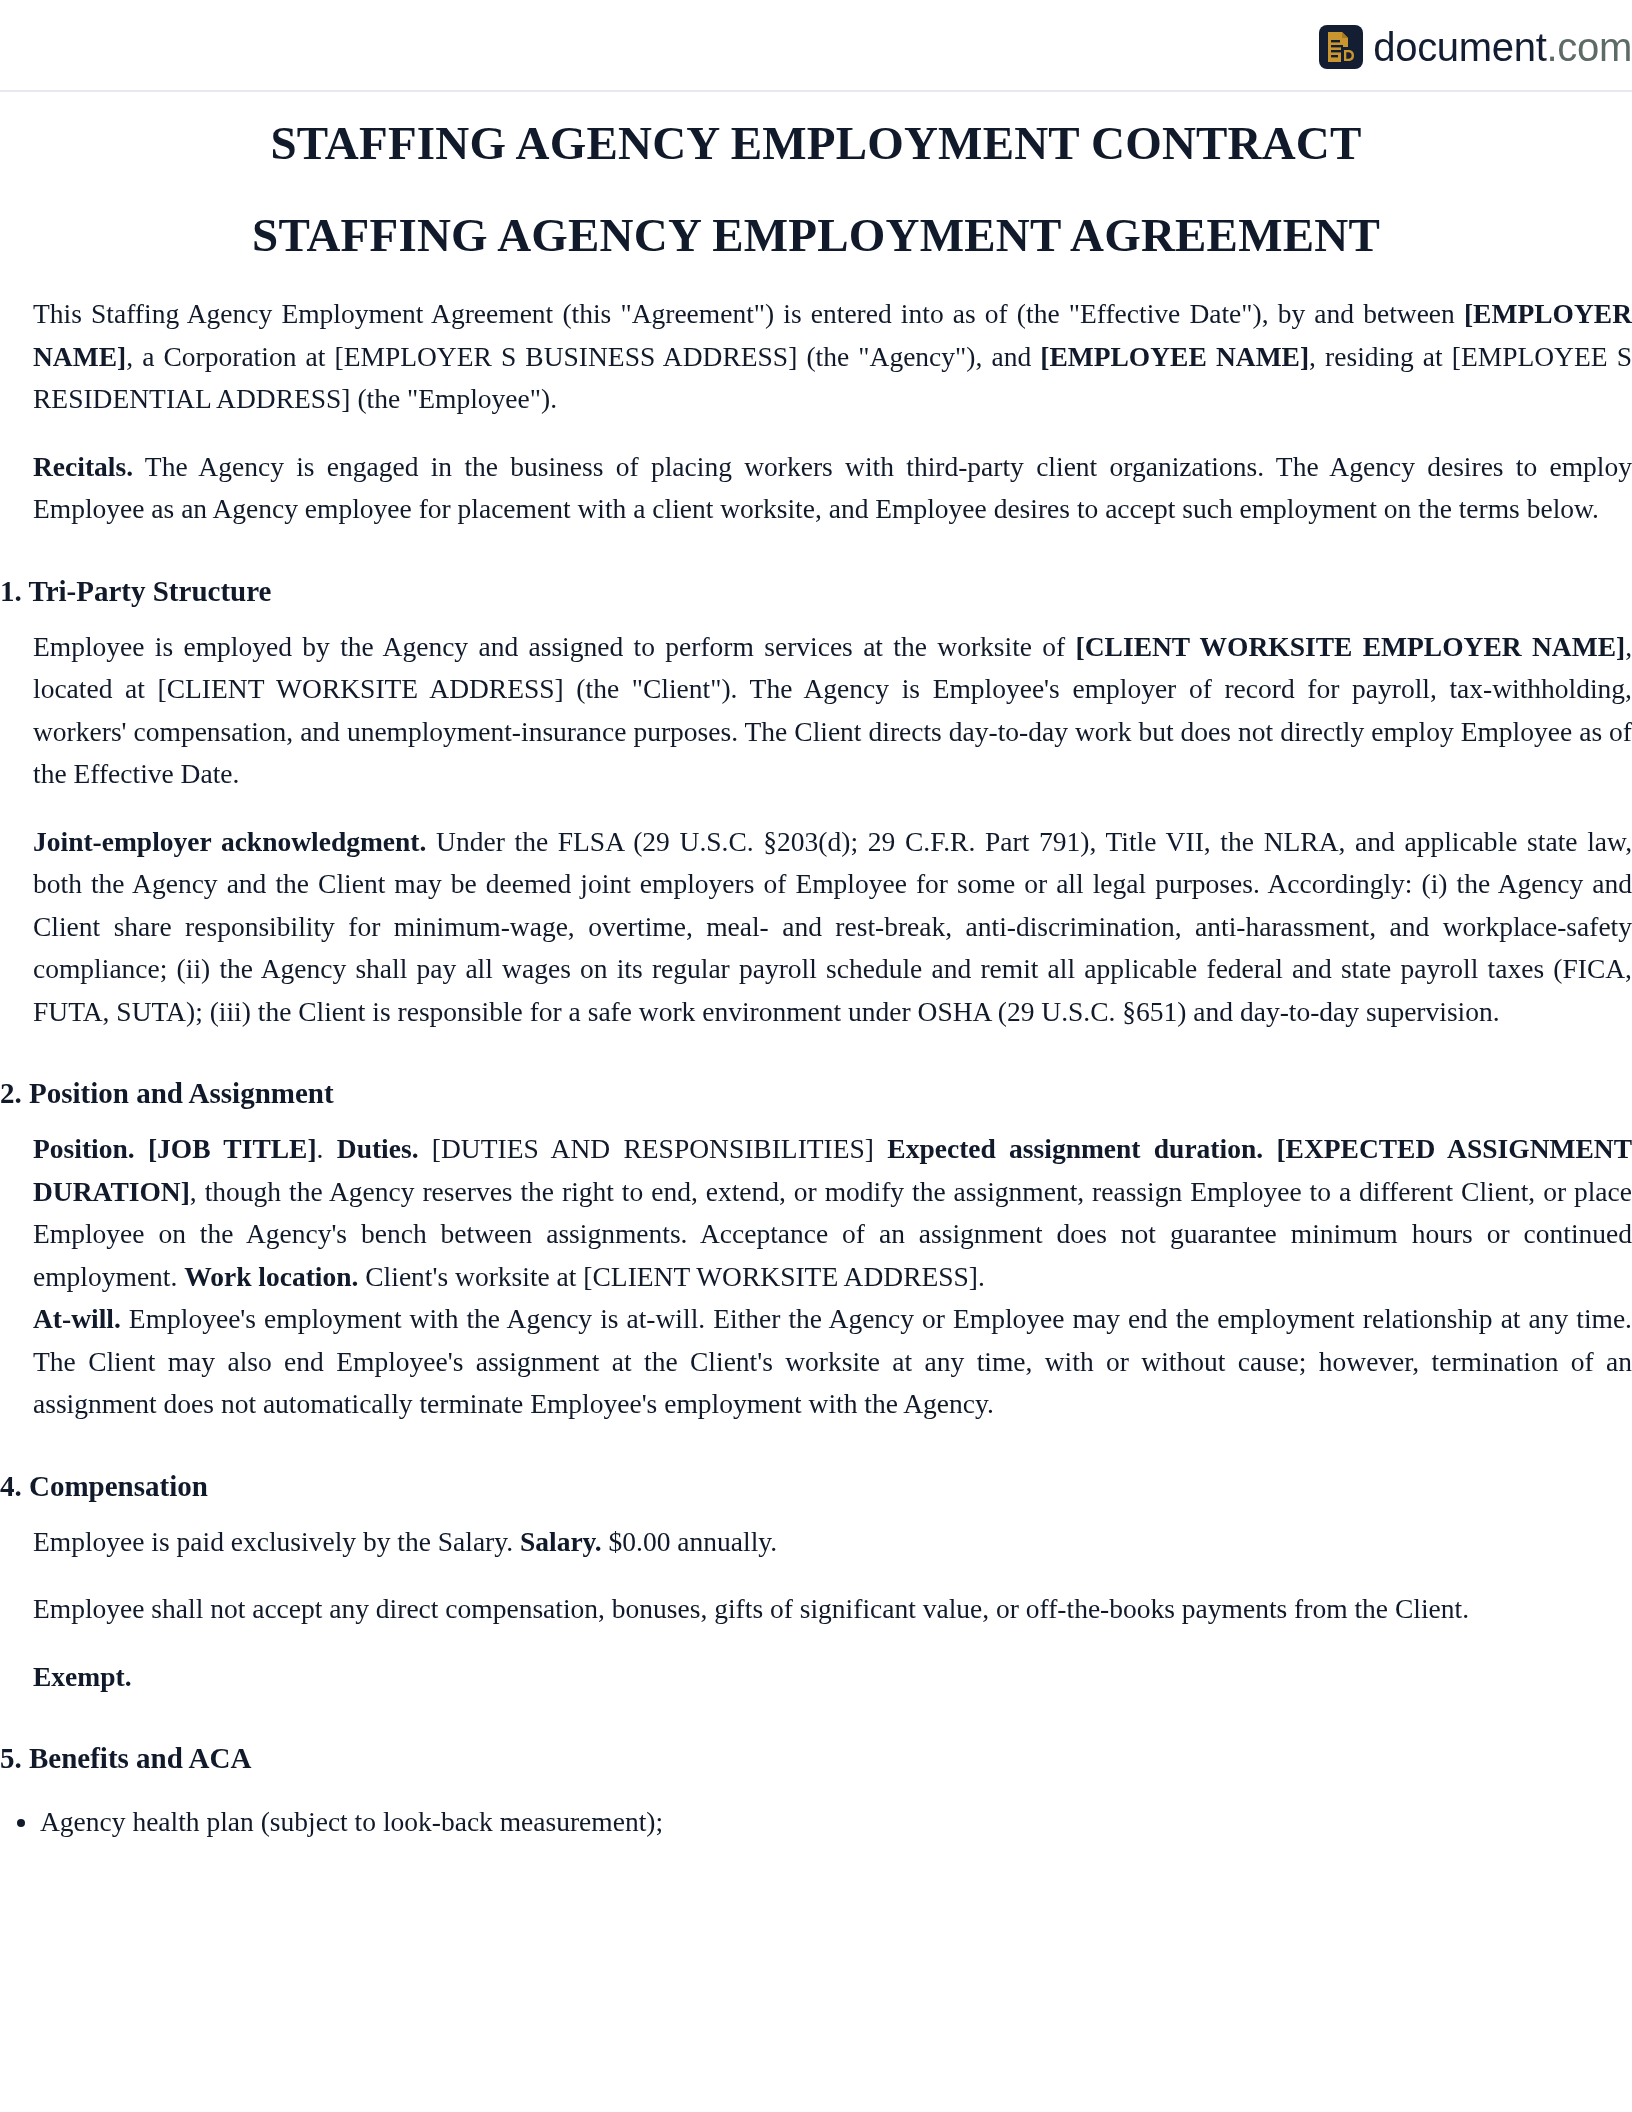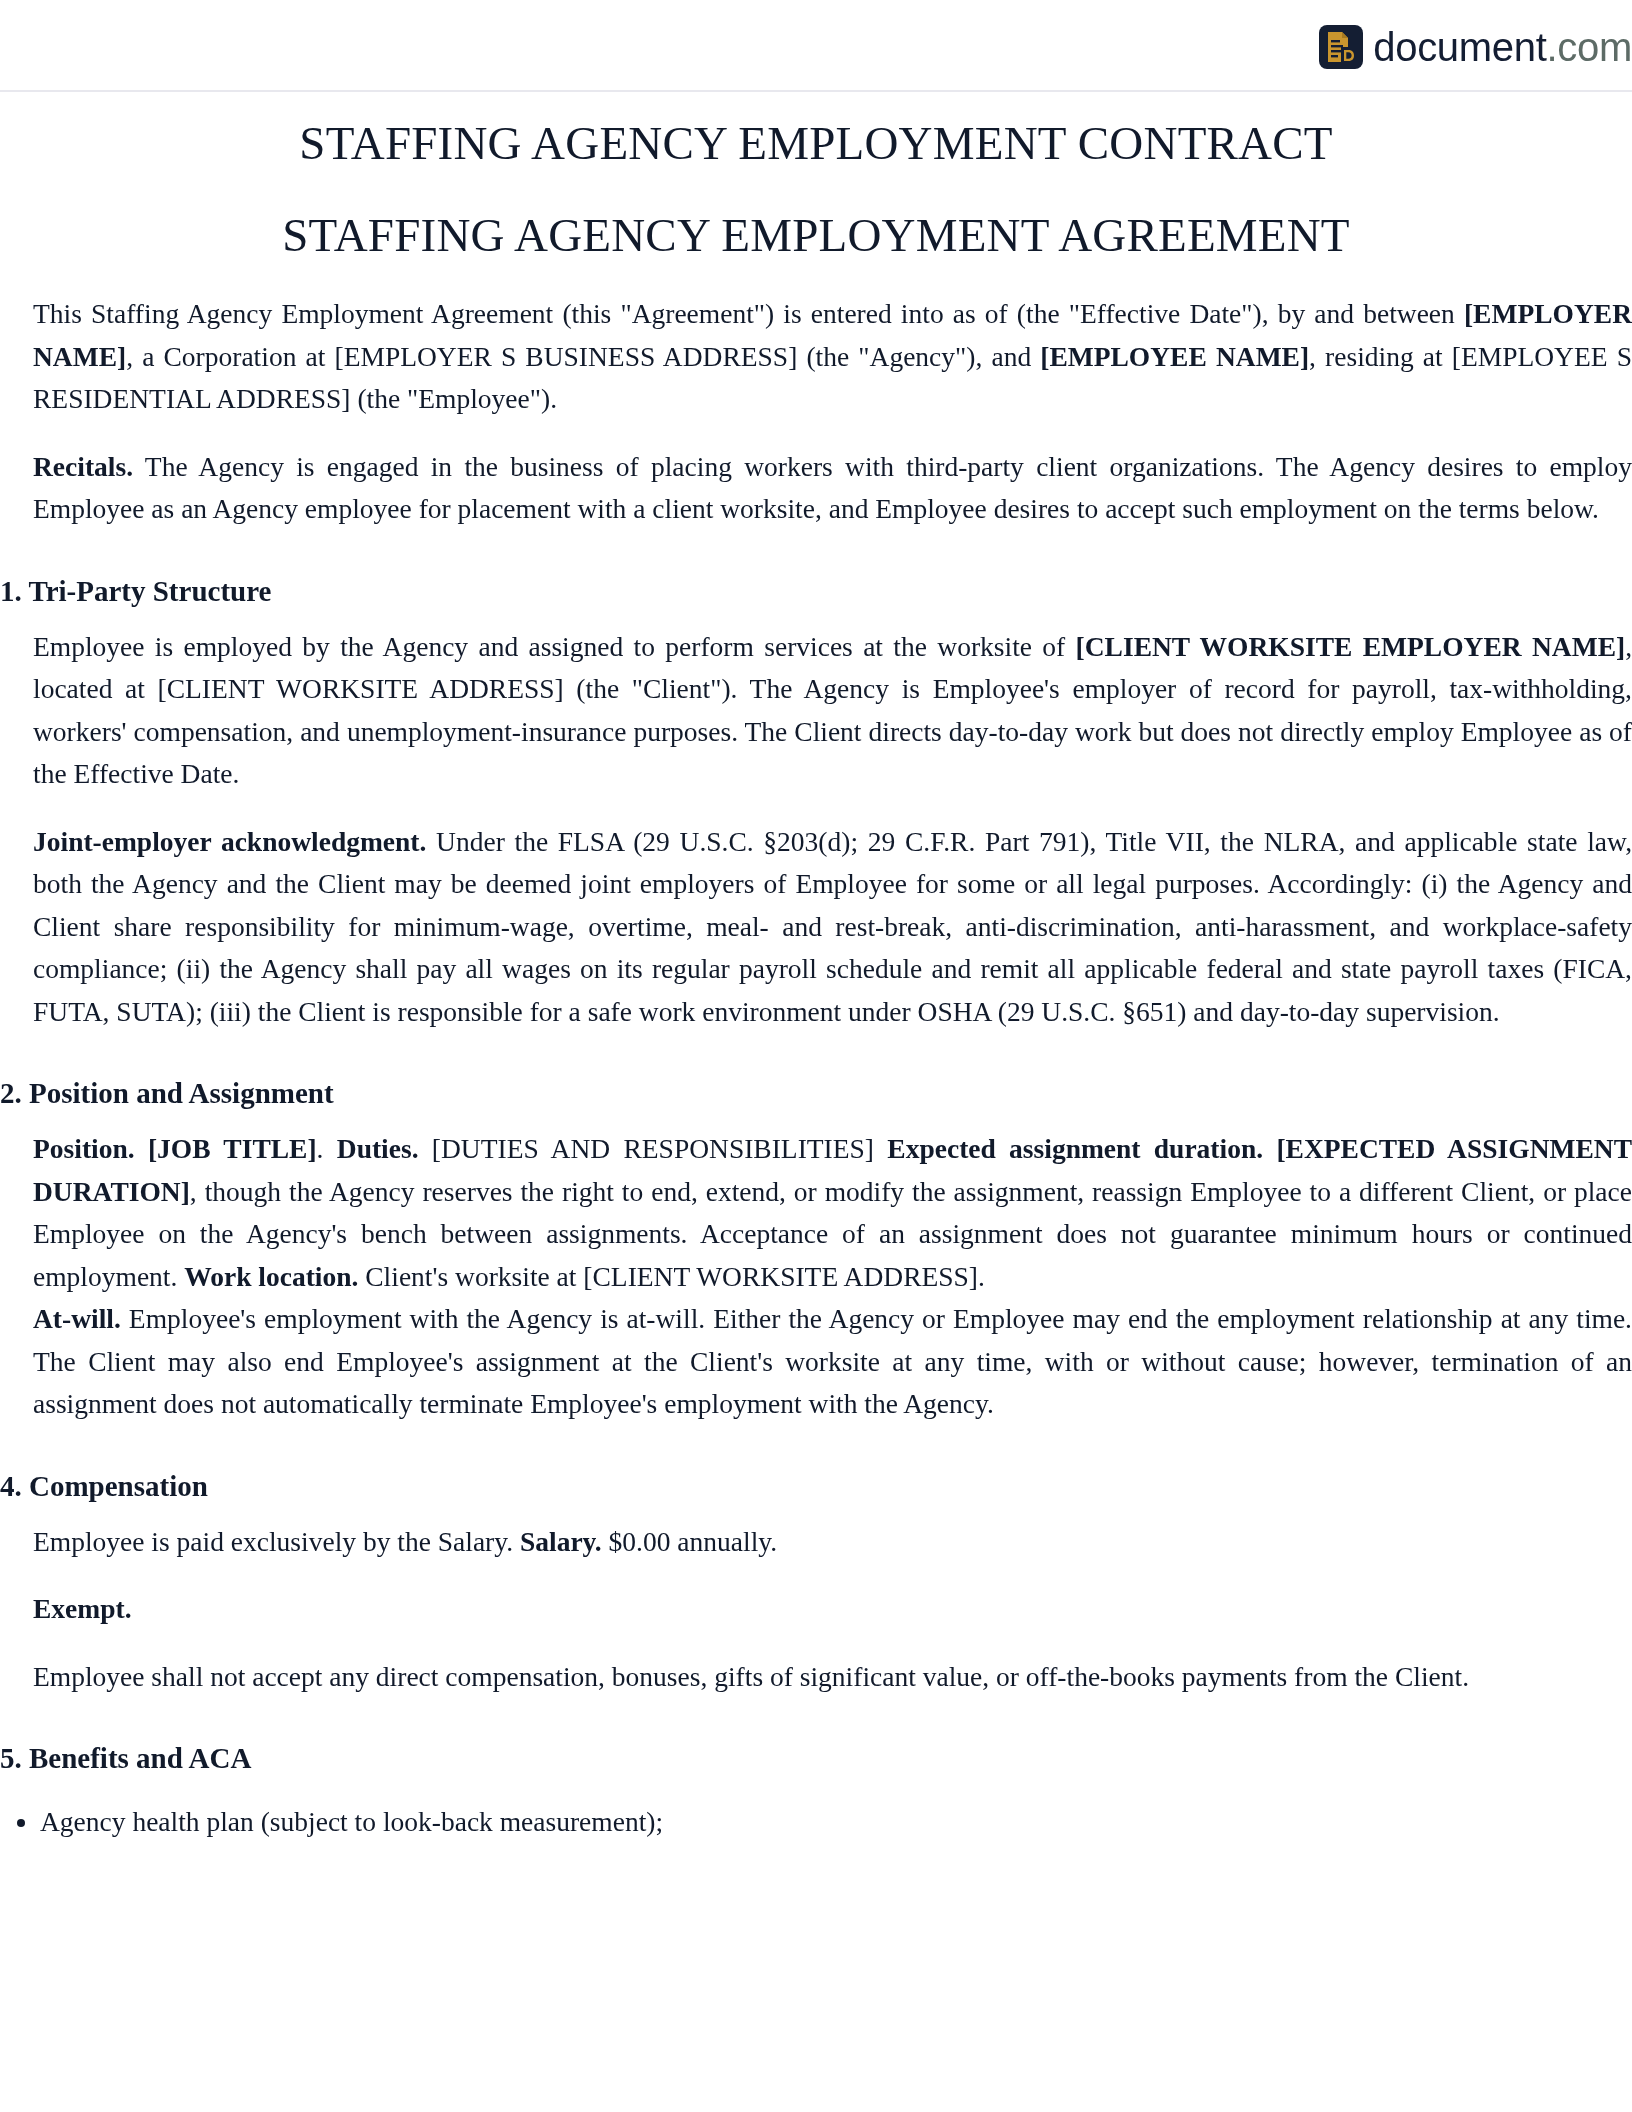--- a/index.html
+++ b/index.html
@@ -53,21 +53,21 @@
       left: 0;
       top: 92px;
       width: 1632px;
       font-size: 27.5px;
       line-height: 42.5px;
     }
     h1 {
       margin: 0;
       text-align: center;
       font-size: 47px;
-      font-weight: normal;
+      font-weight: bold;
       line-height: 56px;
       letter-spacing: 0.2px;
     }
     h1.t1 { padding-top: 23px; }
     h1.t2 { padding-top: 36px; }
     p {
       margin: 0;
       text-align: justify;
       text-align-last: left;
       padding-left: 33px;
@@ -120,20 +120,20 @@
   <p><span>Employee is employed by the Agency and assigned to perform services at the worksite of </span><b>[CLIENT WORKSITE EMPLOYER NAME]</b><span>, located at [CLIENT WORKSITE ADDRESS] (the "Client"). The Agency is Employee's employer of record for payroll, tax-withholding, workers' compensation, and unemployment-insurance purposes. The Client directs day-to-day work but does not directly employ Employee as of the Effective Date.</span></p>
   <p class="gap"><b>Joint-employer acknowledgment.</b><span> Under the FLSA (29 U.S.C. §203(d); 29 C.F.R. Part 791), Title VII, the NLRA, and applicable state law, both the Agency and the Client may be deemed joint employers of Employee for some or all legal purposes. Accordingly: (i) the Agency and Client share responsibility for minimum-wage, overtime, meal- and rest-break, anti-discrimination, anti-harassment, and workplace-safety compliance; (ii) the Agency shall pay all wages on its regular payroll schedule and remit all applicable federal and state payroll taxes (FICA, FUTA, SUTA); (iii) the Client is responsible for a safe work environment under OSHA (29 U.S.C. §651) and day-to-day supervision.</span></p>
 
   <h2 class="h-gap">2. Position and Assignment</h2>
   <p><b>Position.</b><b> [JOB TITLE]</b><span>. </span><b>Duties.</b><span> [DUTIES AND RESPONSIBILITIES] </span><b>Expected assignment duration. [EXPECTED ASSIGNMENT DURATION]</b><span>, though the Agency reserves the right to end, extend, or modify the assignment, reassign Employee to a different Client, or place Employee on the Agency's bench between assignments. Acceptance of an assignment does not guarantee minimum hours or continued employment. </span><b>Work location.</b><span> Client's worksite at [CLIENT WORKSITE ADDRESS].</span></p>
 
   <p><b>At-will.</b><span> Employee's employment with the Agency is at-will. Either the Agency or Employee may end the employment relationship at any time. The Client may also end Employee's assignment at the Client's worksite at any time, with or without cause; however, termination of an assignment does not automatically terminate Employee's employment with the Agency.</span></p>
 
   <h2 class="h-gap">4. Compensation</h2>
   <p><span>Employee is paid exclusively by the Salary. </span><b>Salary.</b><span> $0.00 annually.</span></p>
+  <p class="gap">Employee shall not accept any direct compensation, bonuses, gifts of significant value, or off-the-books payments from the Client.</p>
   <p class="gap"><b>Exempt.</b></p>
-  <p class="gap">Employee shall not accept any direct compensation, bonuses, gifts of significant value, or off-the-books payments from the Client.</p>
 
   <h2 class="h-gap">5. Benefits and ACA</h2>
   <ul>
     <li>Agency health plan (subject to look-back measurement);</li>
   </ul>
 </div>
 
 </body></html>

